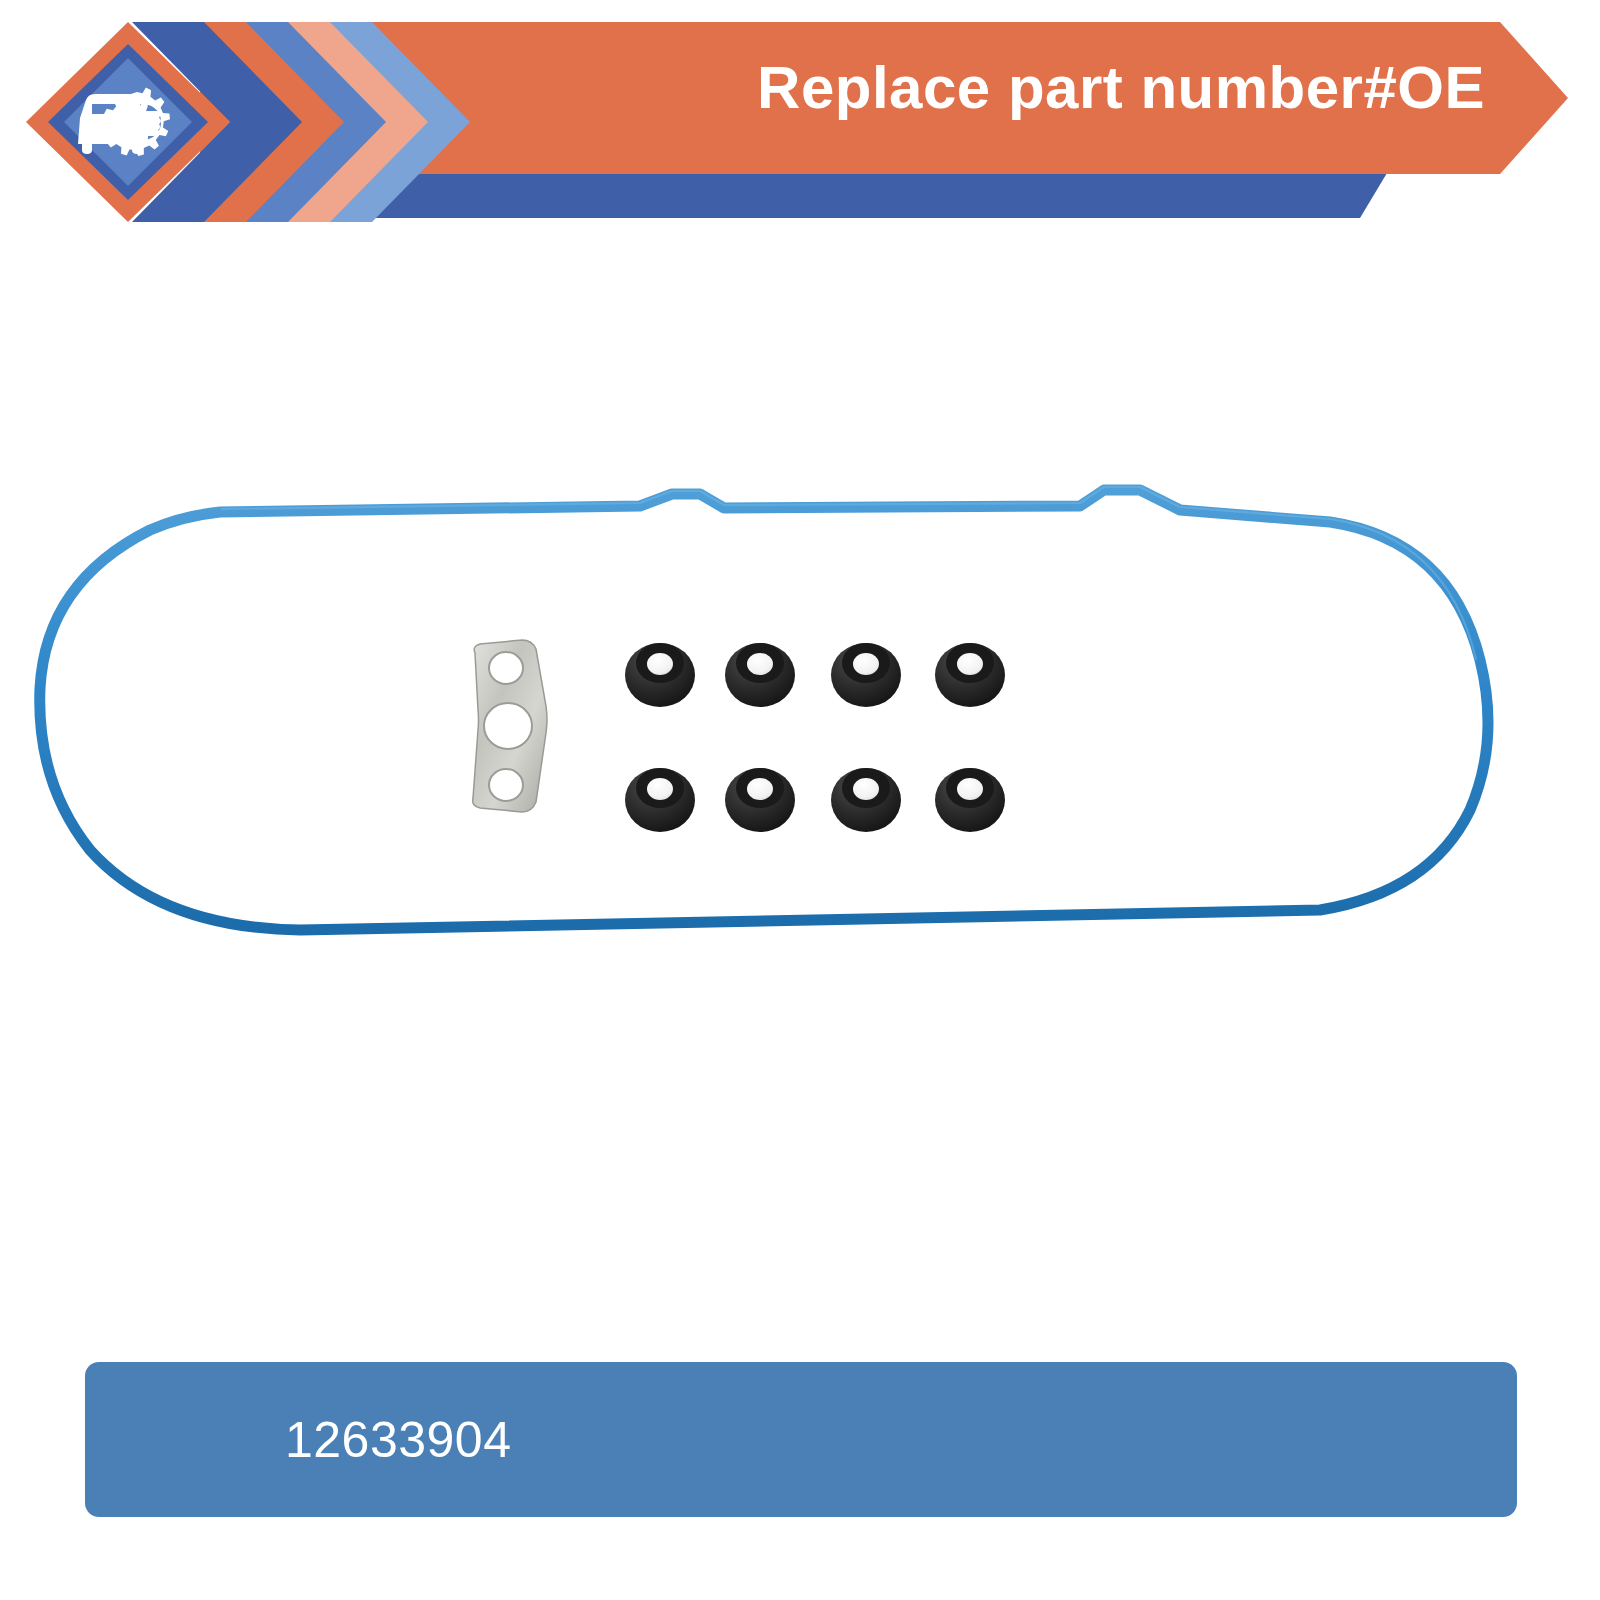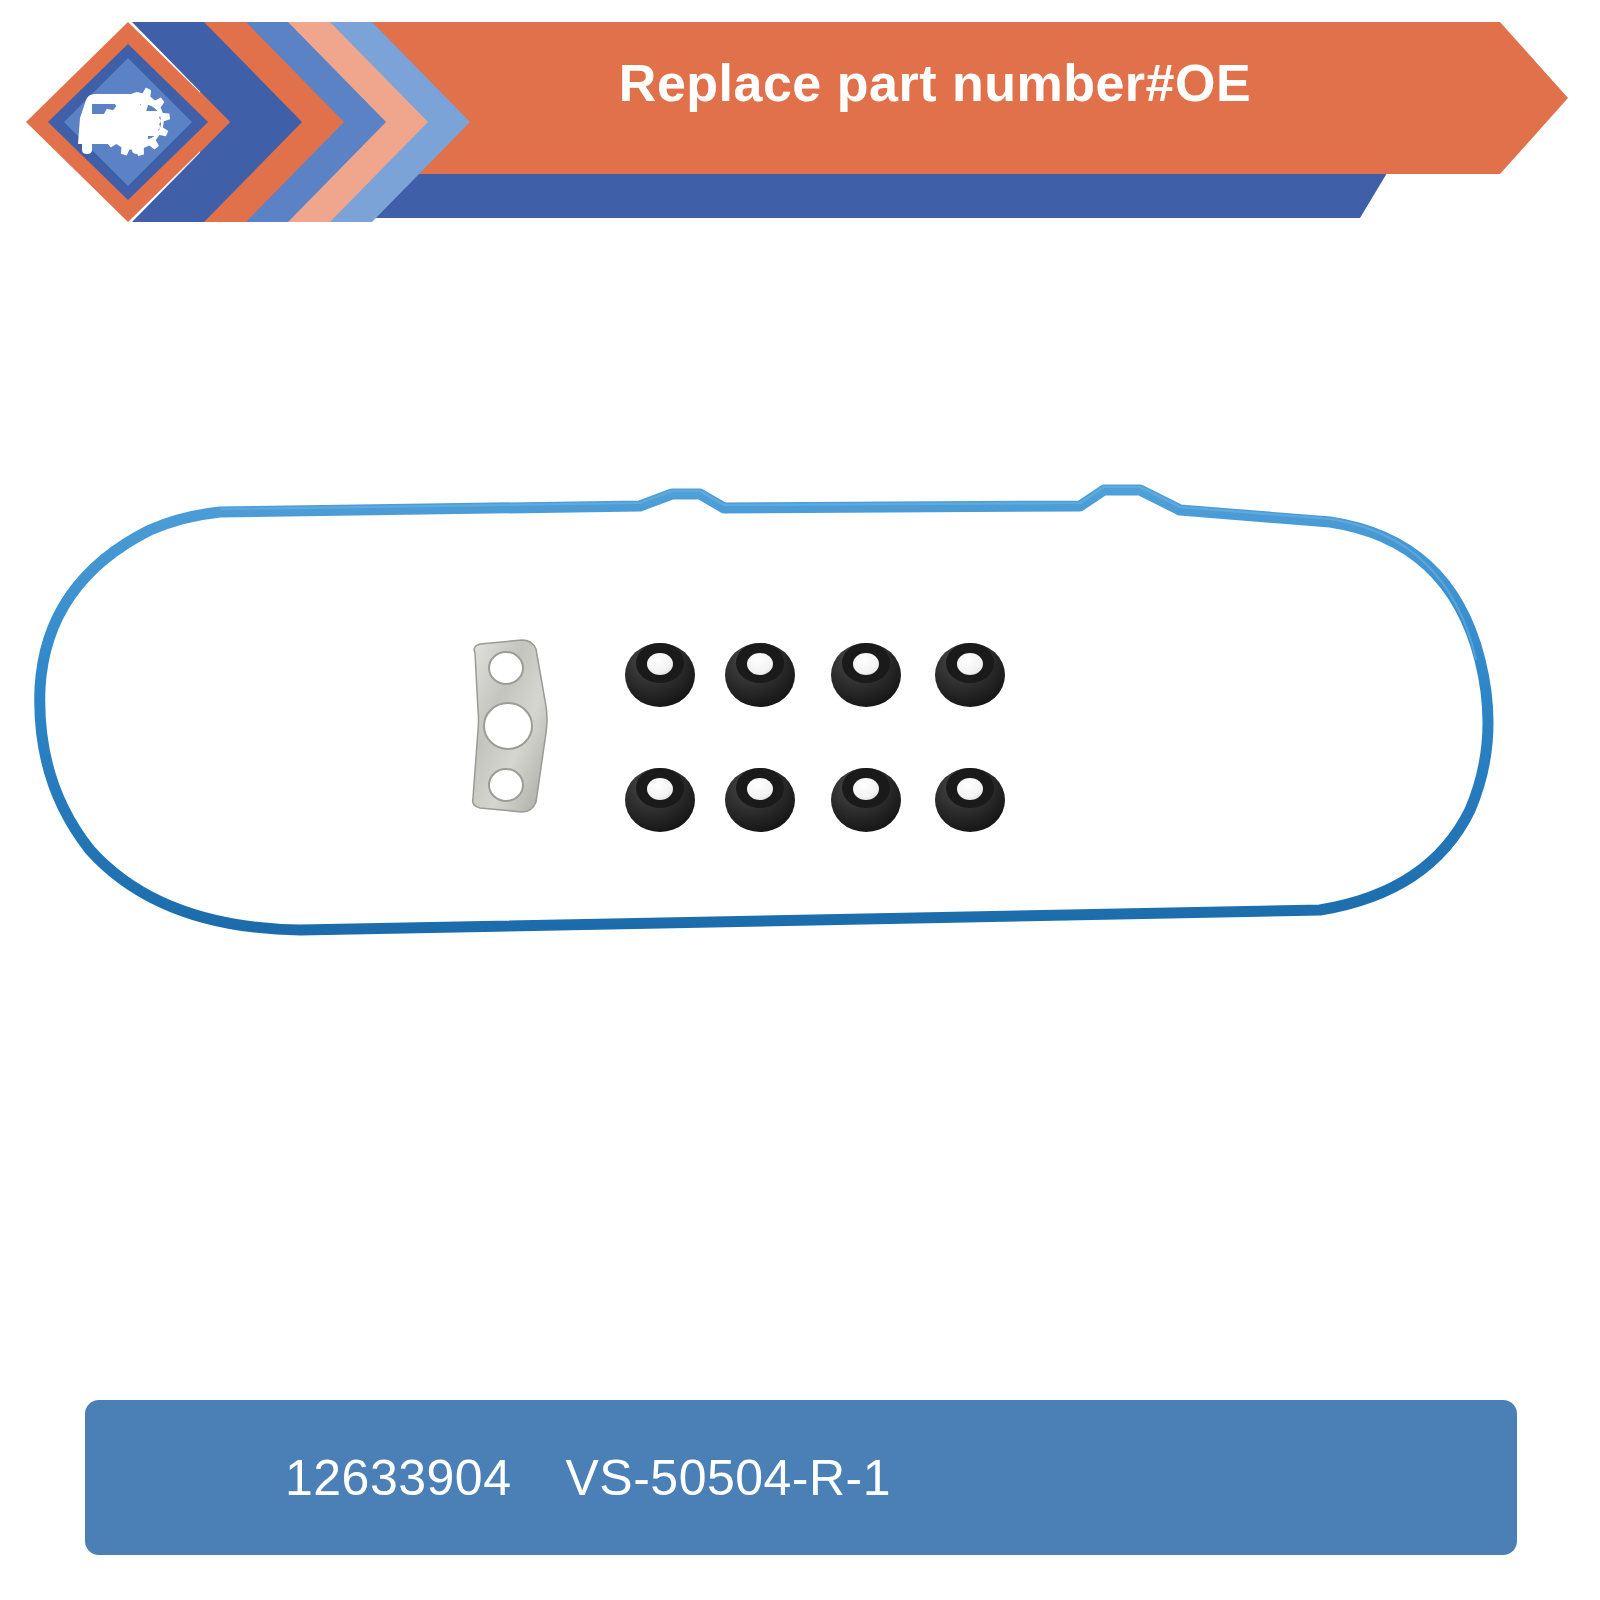--- a/index.html
+++ b/index.html
@@ -26,27 +26,27 @@
   #header-svg {
     position: absolute;
     left: 0;
     top: 0;
   }
   #header-title {
     position: absolute;
     left: 385px;
     top: 56px;
     width: 1100px;
-    font-size: 52px;
+    font-size: 60px;
     font-weight: bold;
     color: #ffffff;
     letter-spacing: 0.5px;
     white-space: nowrap;
     line-height: 1.05;
-    text-align: center;
+    text-align: right;
   }
 
   
   #product-area {
     position: absolute;
     left: 0;
     top: 430px;
     width: 1600px;
     height: 620px;
   }
@@ -60,21 +60,20 @@
   #footer-banner {
     position: absolute;
     left: 85px;
     top: 1362px;
     width: 1432px;
     height: 155px;
     background: #4a80b5;
     border-radius: 14px;
     display: flex;
     align-items: center;
-    margin-top: 38px;
   }
   #footer-parts {
     display: flex;
     align-items: baseline;
     margin-left: 200px;
     gap: 54px;
   }
   .part-number {
     color: #ffffff;
     font-size: 50px;
@@ -250,15 +249,14 @@
         <ellipse cx="970" cy="358" rx="24" ry="20" fill="#1a1a1a"></ellipse>
         <ellipse cx="970" cy="359" rx="13" ry="11" fill="url(#sealHoleGrad)"></ellipse>
       </g>
     </g>
   </svg>
 </div>
 
 <div id="footer-banner">
   <div id="footer-parts">
     <span class="part-number">12633904</span>
-    <span class="part-number">VS-50504-R-1</span>
   </div>
 </div>
 
 </body></html>

